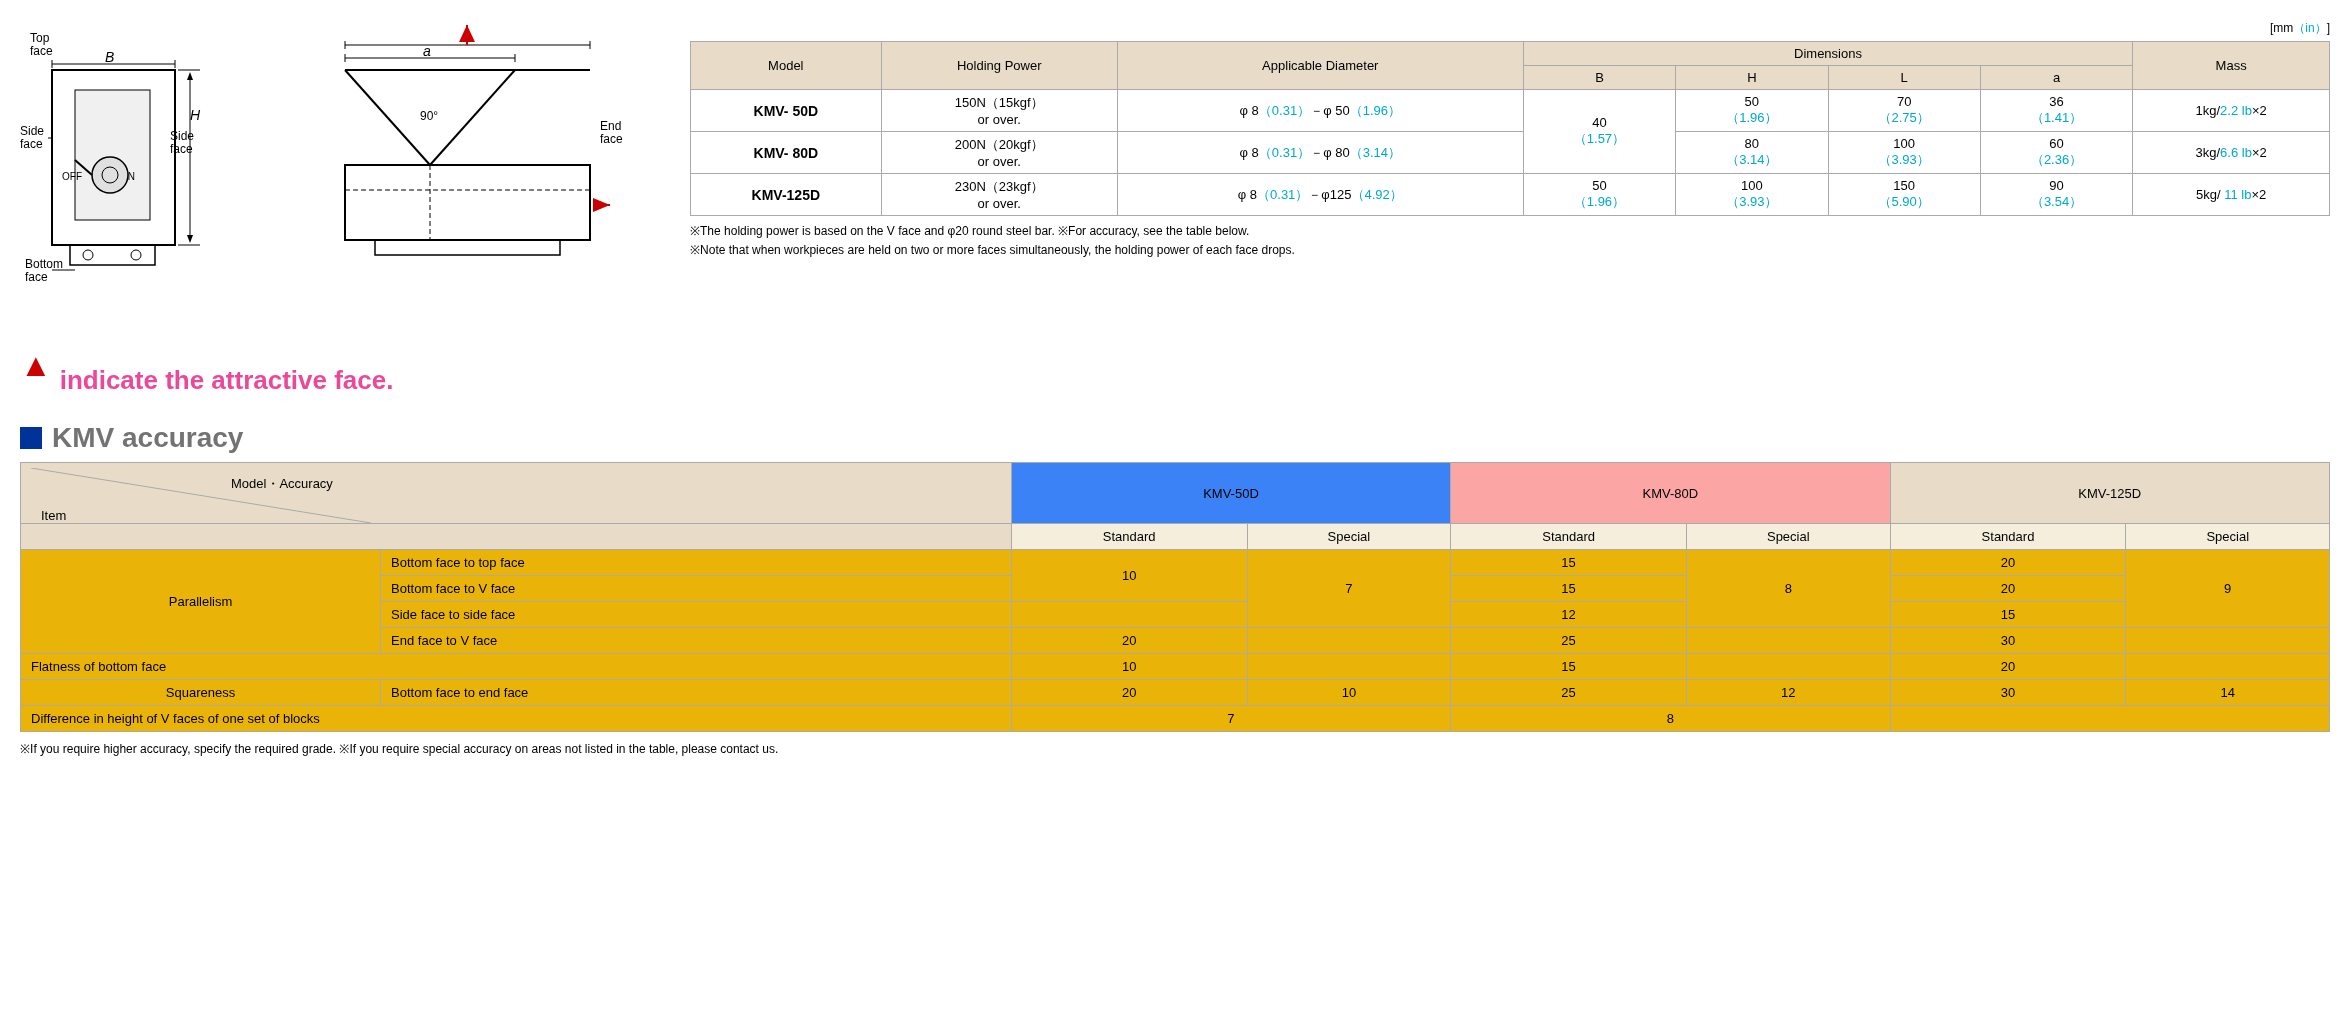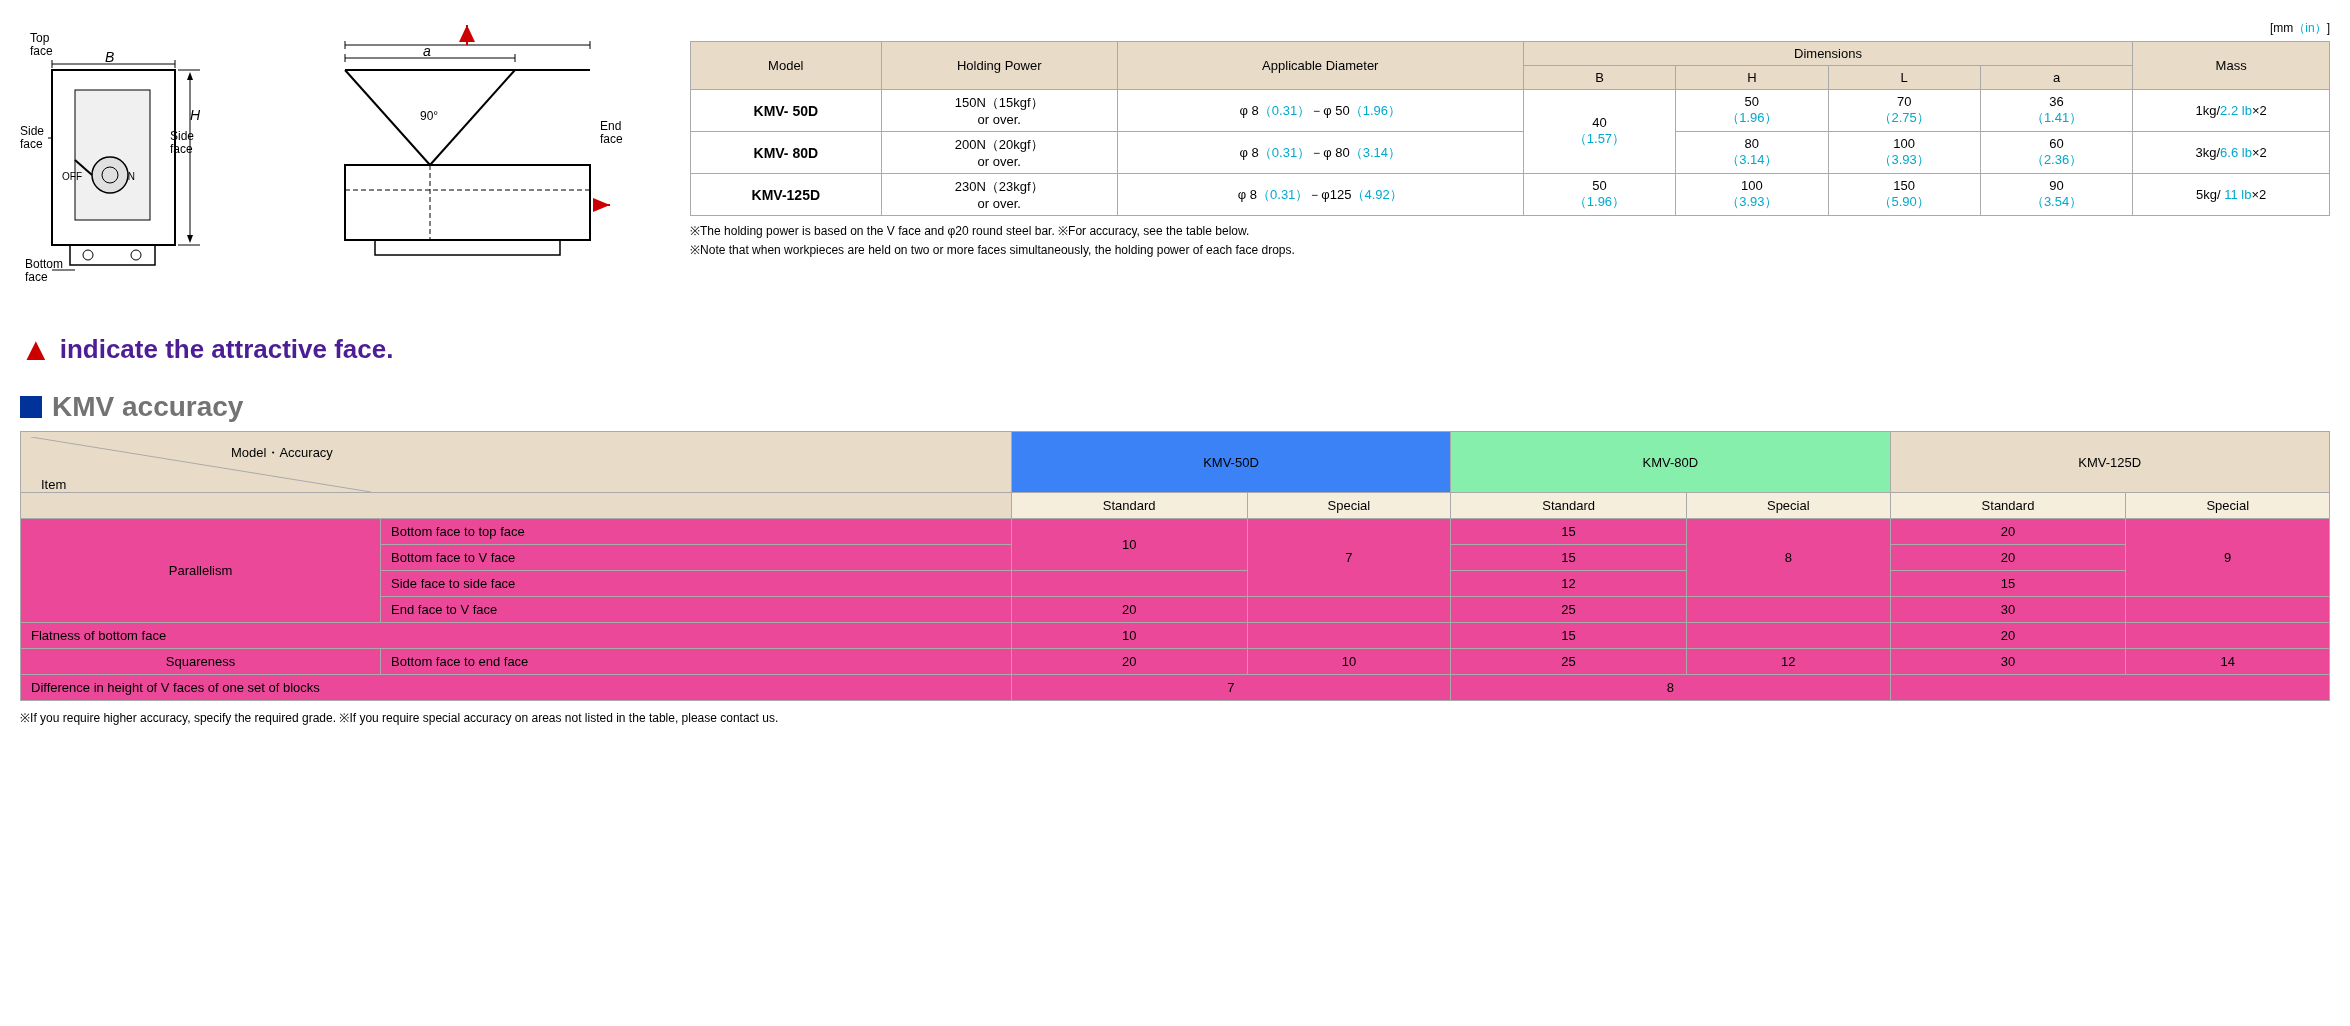--- a/index.html
+++ b/index.html
@@ -46,23 +46,24 @@
       margin-top: 10px;
     }
 
     .attractive-label .red-arrow {
       color: #cc0000;
       font-size: 32px;
       line-height: 1;
     }
 
     .attractive-text {
-      color: #4c1d95;
+      color: #ec4899;
       font-size: 26px;
       font-weight: bold;
+      margin-top: 32px;
     }
 
     
     .table-section {
       flex: 1;
     }
 
     .unit-label {
       text-align: right;
       font-size: 12px;
@@ -162,21 +163,21 @@
       background: #e8dcc8;
       font-weight: normal;
     }
 
     .acc-table .sub-header th {
       background: #f5eedd;
       font-weight: normal;
     }
 
     .acc-table tbody td {
-      background: #ec4899;
+      background: #eab308;
     }
 
     .acc-table .row-label {
       text-align: left;
     }
 
     .acc-table .group-label {
       text-align: center;
       font-weight: normal;
     }
@@ -376,21 +377,21 @@
           <th colspan="2" style="background:#e8dcc8; border-bottom: none; position:relative; text-align:right; vertical-align:bottom;">
             <div style="position:relative; height:50px;">
               <svg style="position:absolute;top:0;left:0;" width="340" height="55">
                 <line x1="0" y1="0" x2="340" y2="55" stroke="#aaa" stroke-width="1"></line>
                 <text x="200" y="20" font-size="13" fill="#000">Model・Accuracy</text>
                 <text x="10" y="52" font-size="13" fill="#000">Item</text>
               </svg>
             </div>
           </th>
           <th colspan="2" style="background:#3b82f6;">KMV-50D</th>
-          <th colspan="2" style="background:#86efac;">KMV-80D</th>
+          <th colspan="2" style="background:#fca5a5;">KMV-80D</th>
           <th colspan="2" style="background:#e8dcc8;">KMV-125D</th>
         </tr>
         <tr class="sub-header">
           <th colspan="2" style="background:#e8dcc8;"></th>
           <th style="background:#f5eedd;">Standard</th>
           <th style="background:#f5eedd;">Special</th>
           <th style="background:#f5eedd;">Standard</th>
           <th style="background:#f5eedd;">Special</th>
           <th style="background:#f5eedd;">Standard</th>
           <th style="background:#f5eedd;">Special</th>

